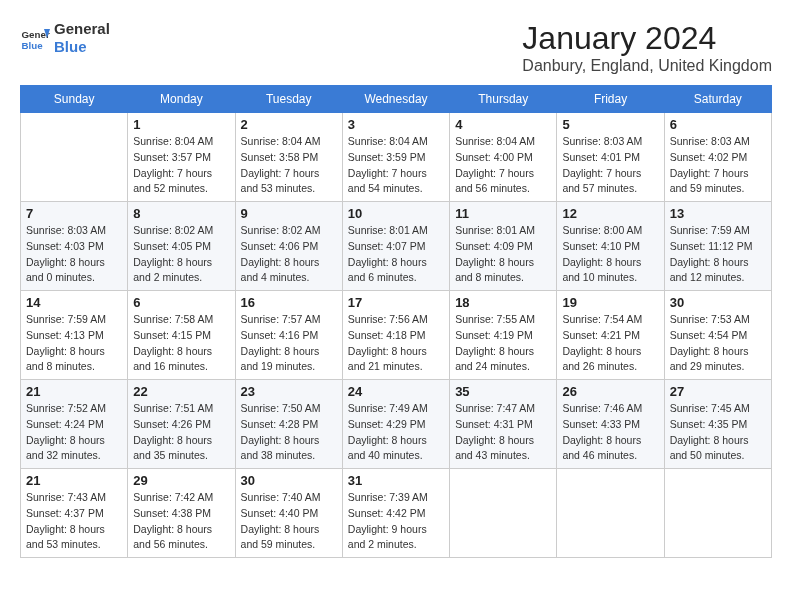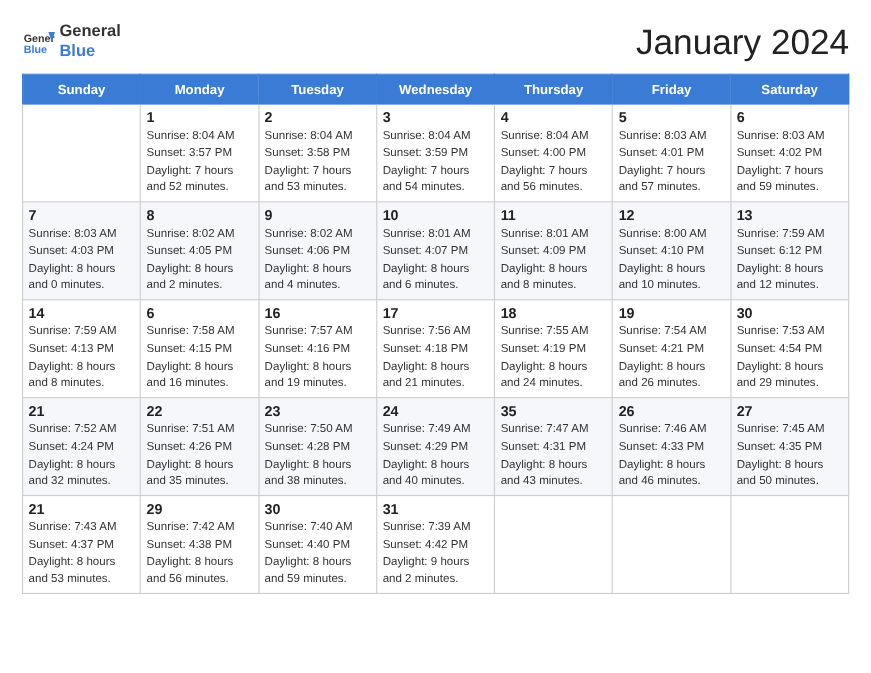--- a/index.html
+++ b/index.html
@@ -40,21 +40,21 @@
     .calendar {
       width: 100%;
       border-collapse: collapse;
       font-size: 11px;
     }
     .calendar thead th {
       background-color: #3a7bd5;
       color: #fff;
       padding: 6px 4px;
       font-size: 12px;
-      font-weight: bold;
+      font-weight: normal;
       border: 1px solid #3a7bd5;
     }
     .calendar tbody td {
       border: 1px solid #ccc;
       vertical-align: top;
       padding: 4px 5px;
       width: calc(100% / 7);
       min-height: 80px;
       background: #fff;
     }
@@ -87,20 +87,21 @@
       <text x="2" y="34" font-size="13" font-weight="bold" fill="#3a7bd5">Blue</text>
       <polygon points="32,8 40,8 36,20" fill="#3a7bd5"></polygon>
     </svg>
     <div style="line-height:1.2;">
       <div style="font-size:15px;font-weight:bold;color:#333;">General</div>
       <div style="font-size:15px;font-weight:bold;color:#3a7bd5;">Blue</div>
     </div>
   </div>
   <div class="title-block">
     <div class="main-title">January 2024</div>
+    <div class="subtitle">Danbury, England, United Kingdom</div>
   </div>
 </div>
 
 <table class="calendar">
   <thead>
     <tr id="calendar-header-row">
         <th>Sunday</th>
         <th>Monday</th>
         <th>Tuesday</th>
         <th>Wednesday</th>
@@ -219,21 +220,21 @@
             <div>Sunrise: 8:00 AM</div>
             <div>Sunset: 4:10 PM</div>
             <div>Daylight: 8 hours</div>
             <div>and 10 minutes.</div>
           </div>
         </td>
         <td>
           <span class="day-number">13</span>
           <div class="day-info">
             <div>Sunrise: 7:59 AM</div>
-            <div>Sunset: 6:12 PM</div>
+            <div>Sunset: 11:12 PM</div>
             <div>Daylight: 8 hours</div>
             <div>and 12 minutes.</div>
           </div>
         </td>
       </tr>
       <tr>
         <td>
           <span class="day-number">14</span>
           <div class="day-info">
             <div>Sunrise: 7:59 AM</div>

